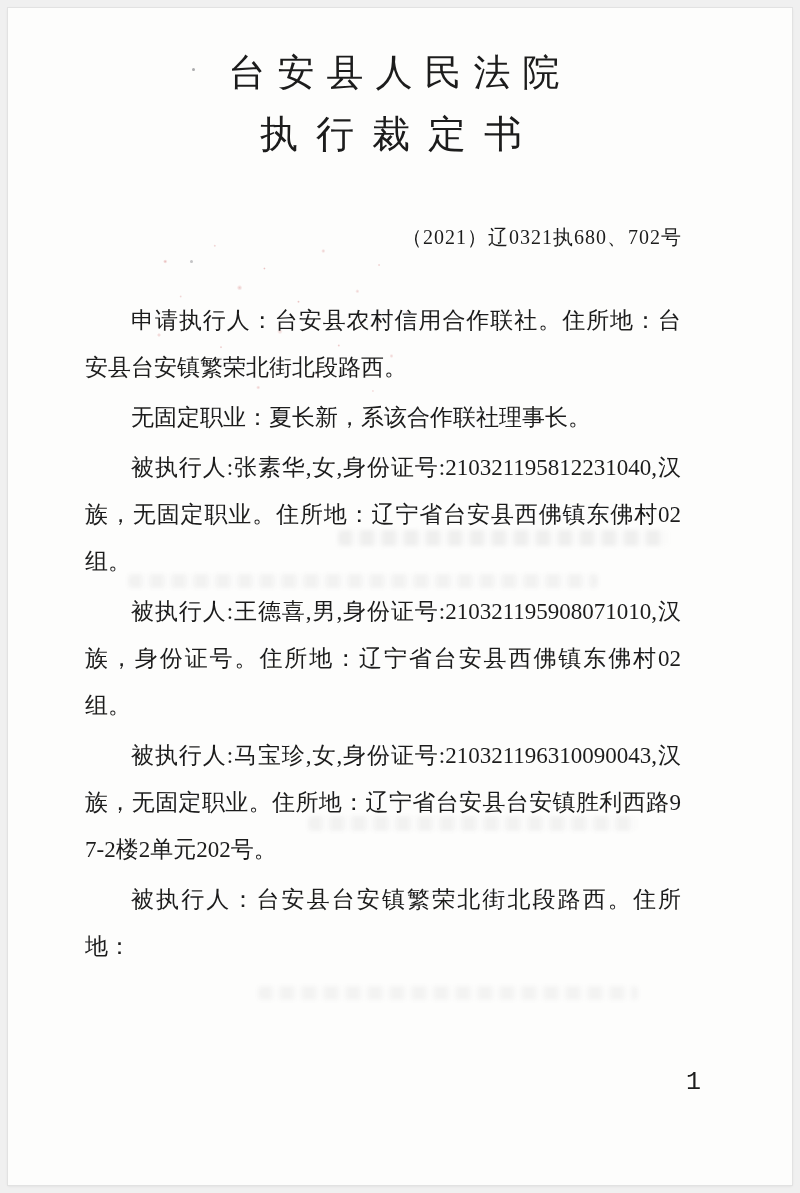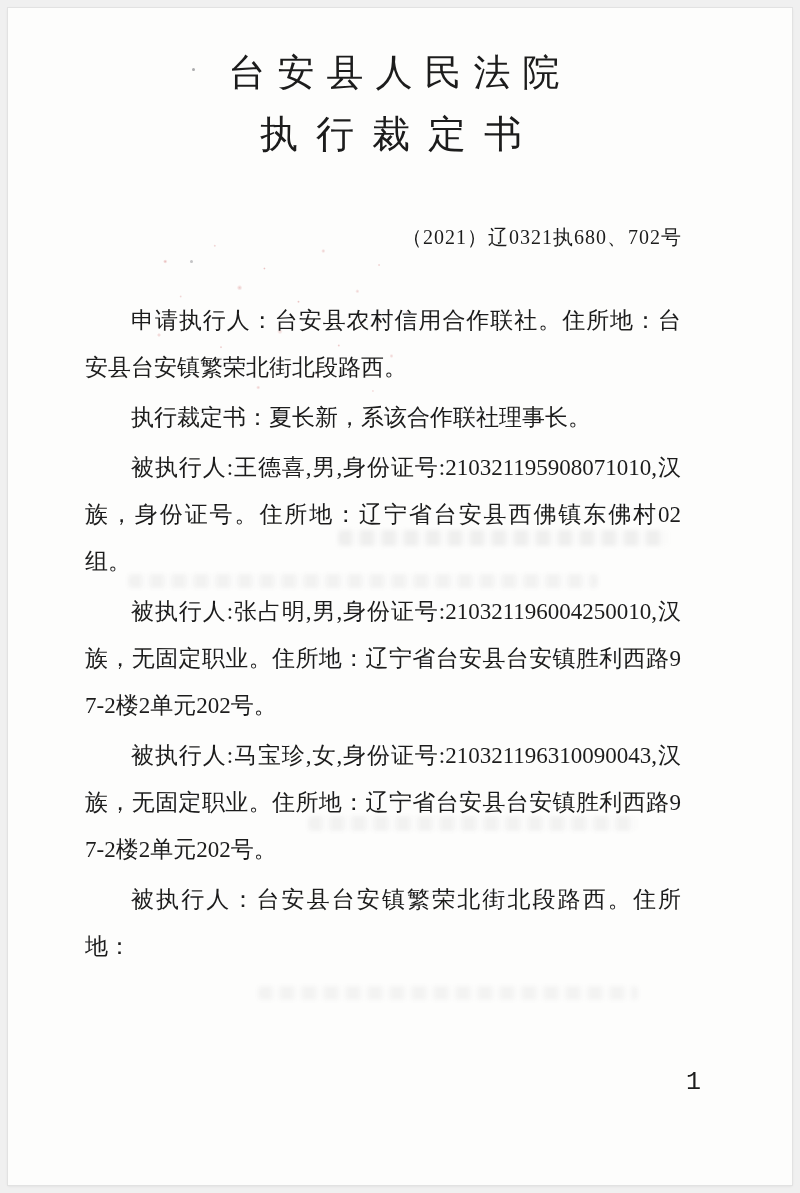--- a/index.html
+++ b/index.html
@@ -141,22 +141,22 @@
   <div class="speck s2"></div>
 
   <h1 class="court-name">台安县人民法院</h1>
 
   <h2 class="doc-title">执行裁定书</h2>
 
   <div class="case-number">（2021）辽0321执680、702号</div>
 
   <div class="content">
     <p>申请执行人：台安县农村信用合作联社。住所地：台安县台安镇繁荣北街北段路西。</p>
-    <p>执行裁定书：夏长新，系该合作联社理事长。</p>
+    <p>无固定职业：夏长新，系该合作联社理事长。</p>
+    <p>被执行人:张素华,女,身份证号:210321195812231040,汉族，无固定职业。住所地：辽宁省台安县西佛镇东佛村02组。</p>
     <p>被执行人:王德喜,男,身份证号:210321195908071010,汉族，身份证号。住所地：辽宁省台安县西佛镇东佛村02组。</p>
-    <p>被执行人:张占明,男,身份证号:210321196004250010,汉族，无固定职业。住所地：辽宁省台安县台安镇胜利西路97-2楼2单元202号。</p>
     <p>被执行人:马宝珍,女,身份证号:210321196310090043,汉族，无固定职业。住所地：辽宁省台安县台安镇胜利西路97-2楼2单元202号。</p>
     <p>被执行人：台安县台安镇繁荣北街北段路西。住所地：</p>
   </div>
 
   <div class="page-number">1</div>
 
 </div>
 
 </body></html>

